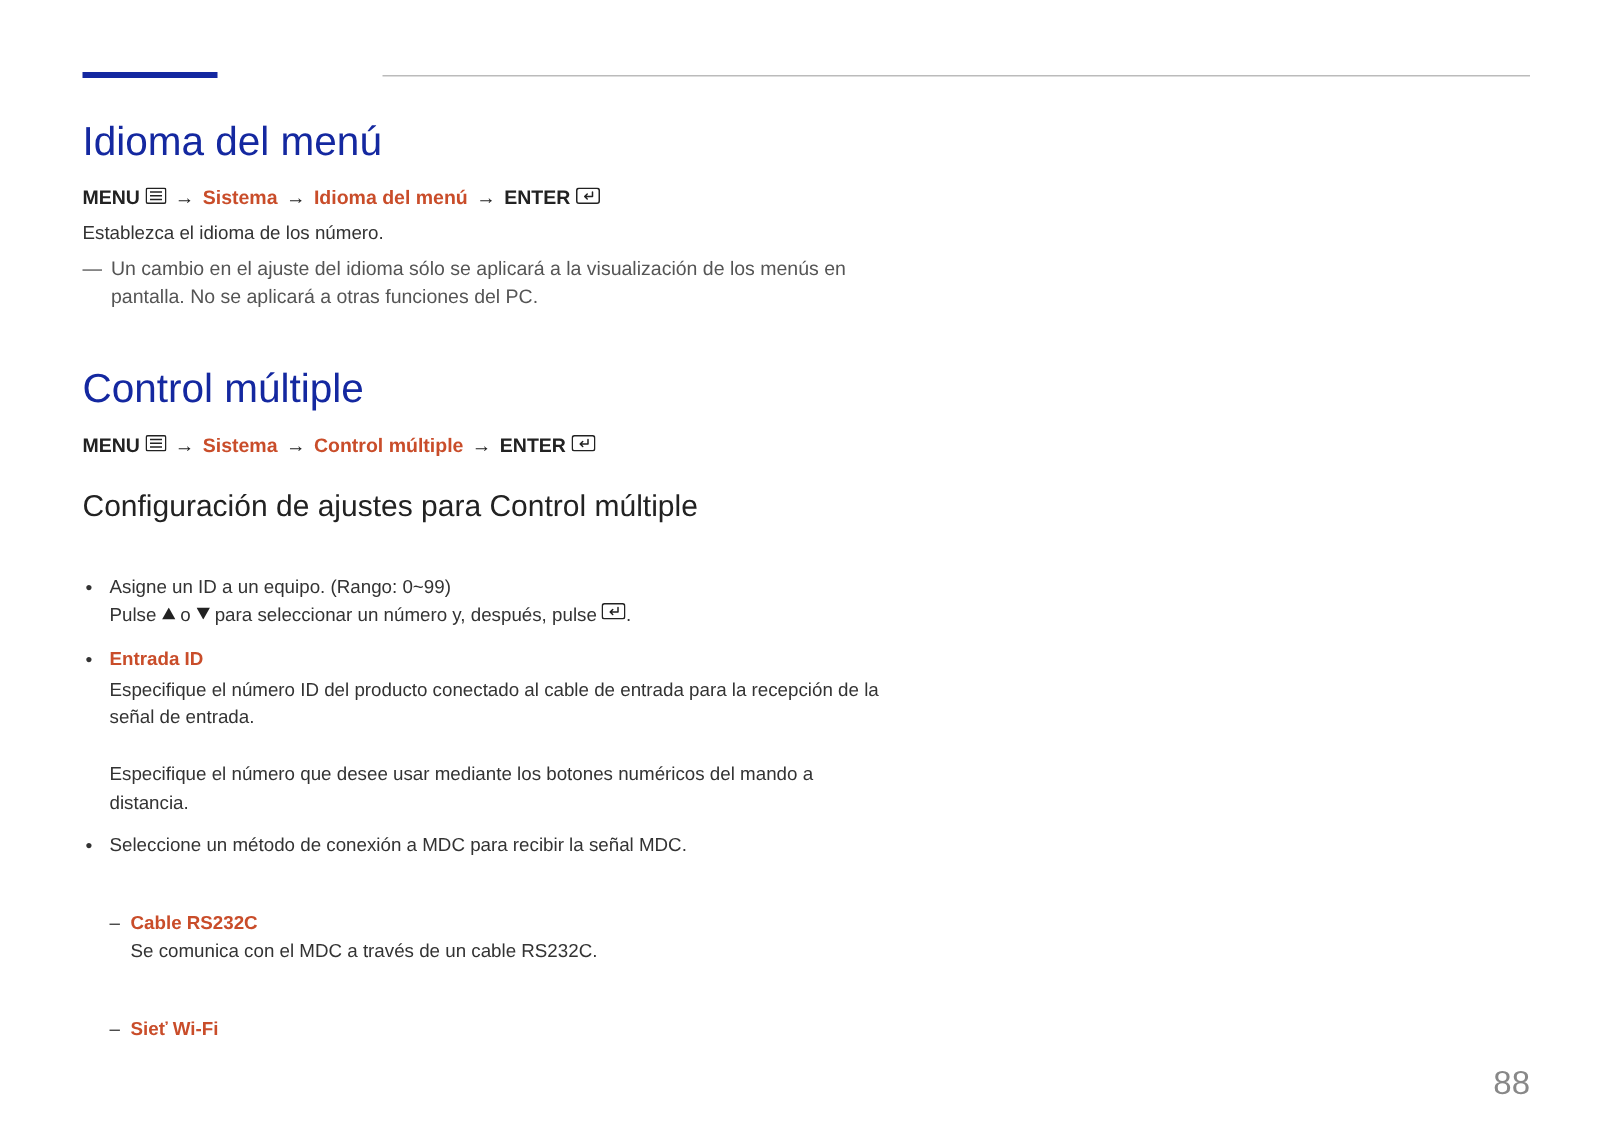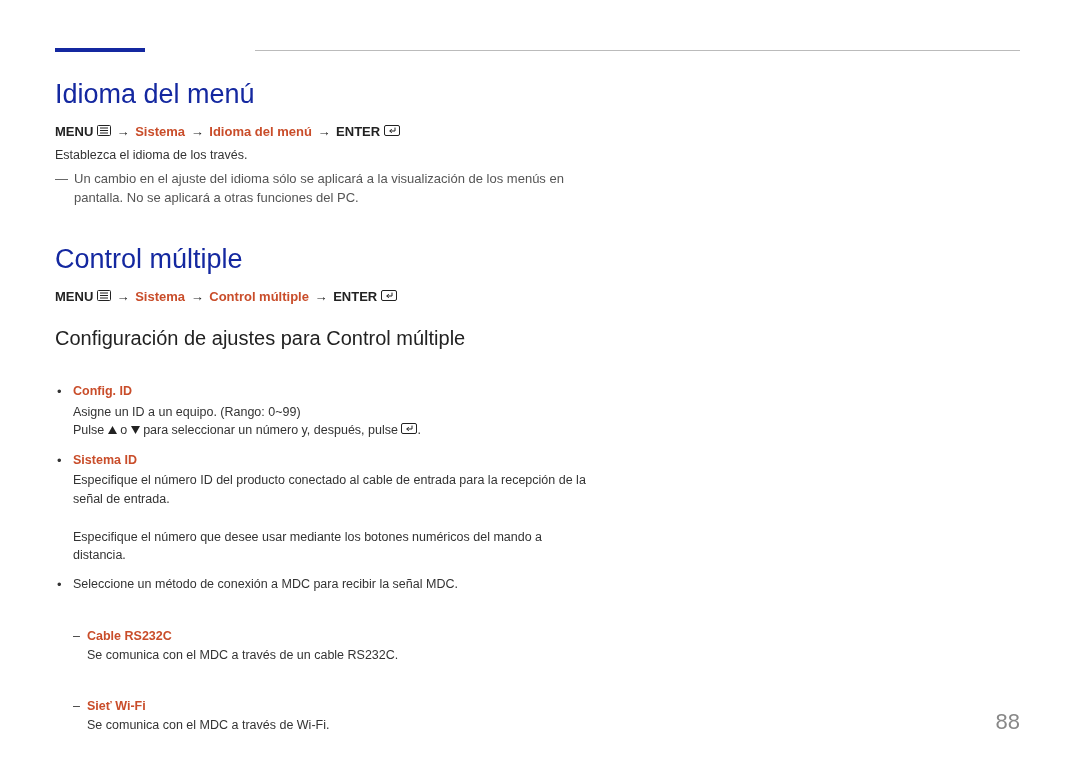--- a/index.html
+++ b/index.html
@@ -155,21 +155,21 @@
   <span class="arrow">→</span>
   <span>ENTER</span>
   <span class="enter-icon">
     <svg width="16" height="11" viewBox="0 0 16 11">
         <rect x="0.5" y="0.5" width="15" height="10" rx="1.5" fill="none" stroke="#222" stroke-width="1"></rect>
         <path d="M11 3 L11 6 L6 6 M7.5 4.3 L5.8 6 L7.5 7.7" fill="none" stroke="#222" stroke-width="1" stroke-linecap="round" stroke-linejoin="round"></path>
       </svg>
   </span>
 </div>
 
-<p class="body-text">Establezca el idioma de los través.</p>
+<p class="body-text">Establezca el idioma de los número.</p>
 
 <div class="note-line">
   <span class="note-dash">―</span>
   <span class="note-text">Un cambio en el ajuste del idioma sólo se aplicará a la visualización de los menús en pantalla. No se aplicará a otras funciones del PC.</span>
 </div>
 
 <div class="section-gap"></div>
 
 <h1 class="section-title">Control múltiple</h1>
 
@@ -194,44 +194,42 @@
         <rect x="0.5" y="0.5" width="15" height="10" rx="1.5" fill="none" stroke="#222" stroke-width="1"></rect>
         <path d="M11 3 L11 6 L6 6 M7.5 4.3 L5.8 6 L7.5 7.7" fill="none" stroke="#222" stroke-width="1" stroke-linecap="round" stroke-linejoin="round"></path>
       </svg>
   </span>
 </div>
 
 <h2 class="subsection">Configuración de ajustes para Control múltiple</h2>
 
 <ul class="bulleted">
   <li>
-    <span class="item-title">Config. ID</span>
     <span>Asigne un ID a un equipo. (Rango: 0~99)</span><br>
     <span>Pulse </span><span class="tri-up"><svg width="9" height="8" viewBox="0 0 9 8">
           <polygon points="4.5,0 9,8 0,8" fill="#222"></polygon>
         </svg></span><span> o </span><span class="tri-down"><svg width="9" height="8" viewBox="0 0 9 8">
           <polygon points="0,0 9,0 4.5,8" fill="#222"></polygon>
         </svg></span><span> para seleccionar un número y, después, pulse </span><span class="enter-icon"><svg width="16" height="11" viewBox="0 0 16 11">
           <rect x="0.5" y="0.5" width="15" height="10" rx="1.5" fill="none" stroke="#222" stroke-width="1"></rect>
           <path d="M11 3 L11 6 L6 6 M7.5 4.3 L5.8 6 L7.5 7.7" fill="none" stroke="#222" stroke-width="1" stroke-linecap="round" stroke-linejoin="round"></path>
         </svg></span><span>.</span>
   </li>
   <li>
-    <span class="item-title">Sistema ID</span>
+    <span class="item-title">Entrada ID</span>
     <span>Especifique el número ID del producto conectado al cable de entrada para la recepción de la señal de entrada.</span><br><br style="line-height:4px">
     <span>Especifique el número que desee usar mediante los botones numéricos del mando a distancia.</span>
   </li>
   <li>
     <span>Seleccione un método de conexión a MDC para recibir la señal MDC.</span>
     <ul class="dashed">
       <li>
         <span class="sub-title">Cable RS232C</span>
         <span>Se comunica con el MDC a través de un cable RS232C.</span>
       </li>
       <li>
         <span class="sub-title">Sieť Wi-Fi</span>
-        <span>Se comunica con el MDC a través de Wi-Fi.</span>
       </li>
     </ul>
   </li>
 </ul>
 
 <div class="page-number">88</div>
 
 </body></html>

